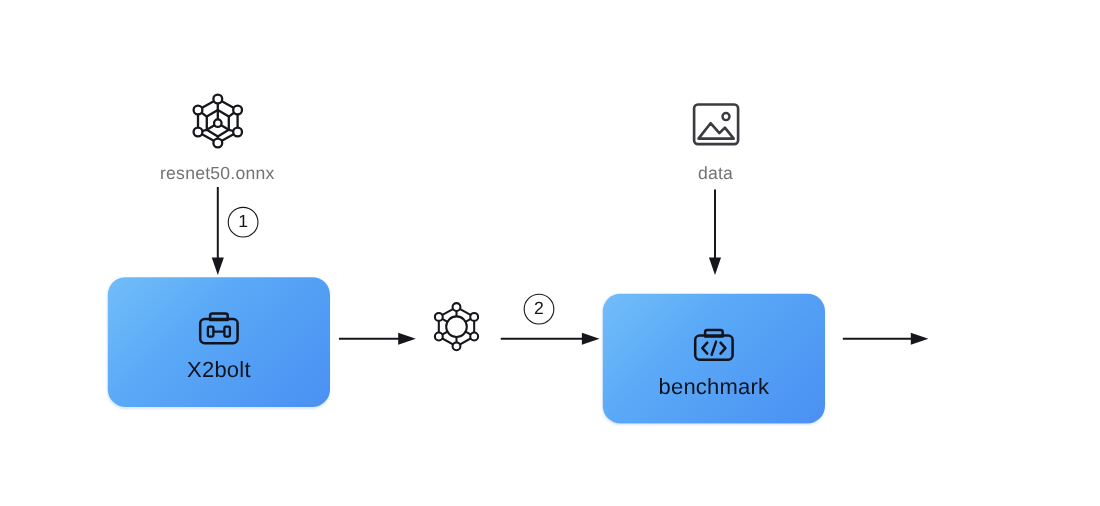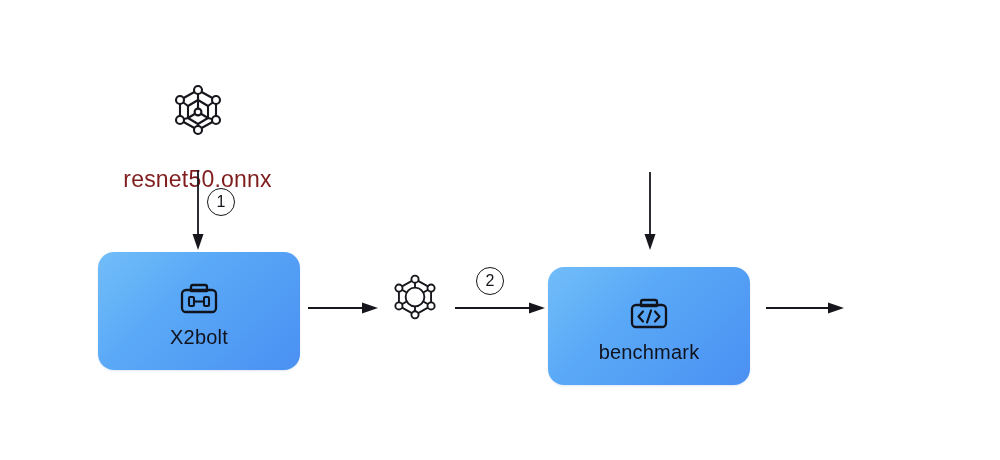--- a/index.html
+++ b/index.html
@@ -24,24 +24,24 @@
     display: flex;
     flex-direction: column;
     align-items: center;
     justify-content: flex-start;
   }
   .node-icon {
     display: block;
     line-height: 0;
   }
   .node-label {
-    margin-top: 28px;
-    font-size: 23px;
+    margin-top: 12px;
+    font-size: 16px;
     letter-spacing: 0.2px;
-    color: #7f1d1d;
+    color: #737373;
     white-space: nowrap;
     text-align: center;
   }
 
   
   .proc-box {
     position: absolute;
     border-radius: 16px;
     background: linear-gradient(135deg, #72bdf8 0%, #5aa9f7 38%, #4a90f2 100%);
     display: flex;
@@ -125,20 +125,30 @@
     <svg width="16" height="82" viewBox="0 0 16 82">
       <line x1="8" y1="0" x2="8" y2="66" stroke="#16161c" stroke-width="1.8"></line>
       <polygon points="8,80 2.5,64 13.5,64" fill="#16161c"></polygon>
     </svg>
   </span>
 
   <div class="step-badge" style="left:207px; top:188px;">
     <span>1</span>
   </div>
 
+  <div class="node" style="left:588px; top:88px; width:125px;">
+    <span class="node-icon">
+      <svg width="50" height="50" viewBox="0 0 50 50">
+        <rect x="5" y="7" width="40" height="36" rx="3.5" fill="none" stroke="#3b3b42" stroke-width="2.4"></rect>
+        <circle cx="34" cy="18" r="3.2" fill="none" stroke="#3b3b42" stroke-width="2.2"></circle>
+        <path d="M9 38 L20 24 L28 33 L33 28 L41 38 Z" fill="none" stroke="#3b3b42" stroke-width="2.4" stroke-linejoin="round"></path>
+      </svg>
+    </span>
+    <span class="node-label">data</span>
+  </div>
 
   <span class="arrow" style="left:642px; top:172px;">
     <svg width="16" height="80" viewBox="0 0 16 80">
       <line x1="8" y1="0" x2="8" y2="64" stroke="#16161c" stroke-width="1.8"></line>
       <polygon points="8,78 2.5,62 13.5,62" fill="#16161c"></polygon>
     </svg>
   </span>
 
   <div class="proc-box" style="left:98px; top:252px; width:202px; height:118px;">
     <span class="proc-icon">

